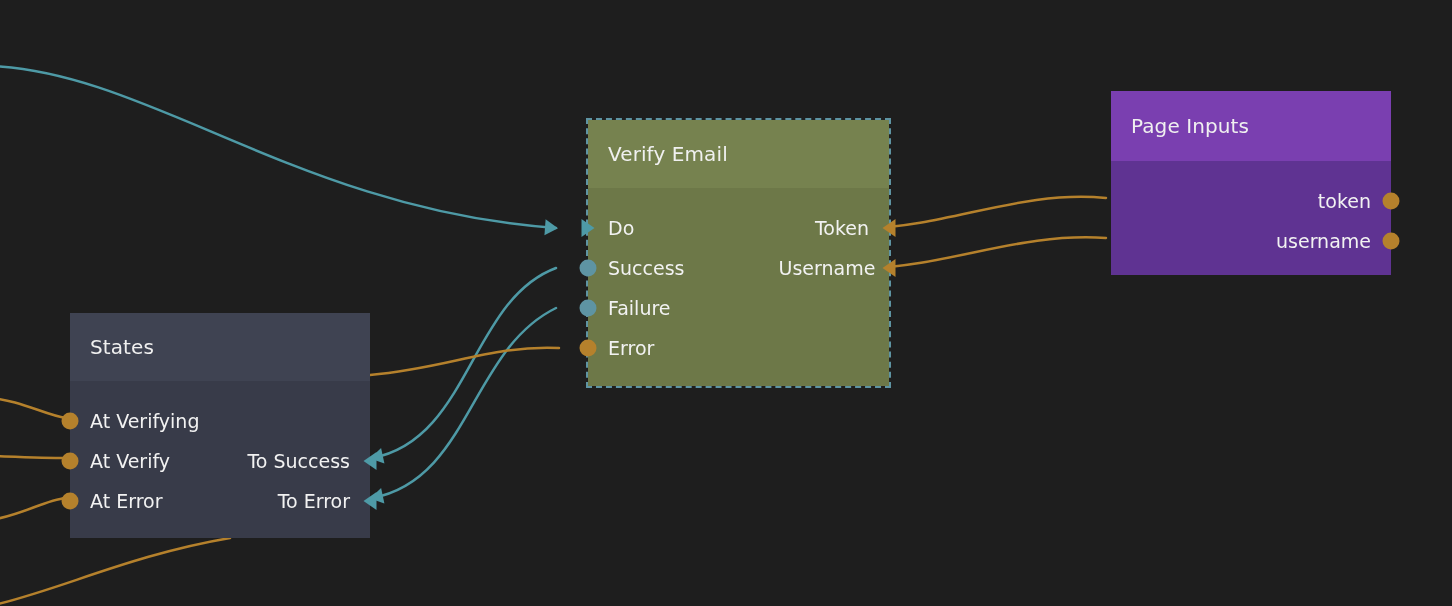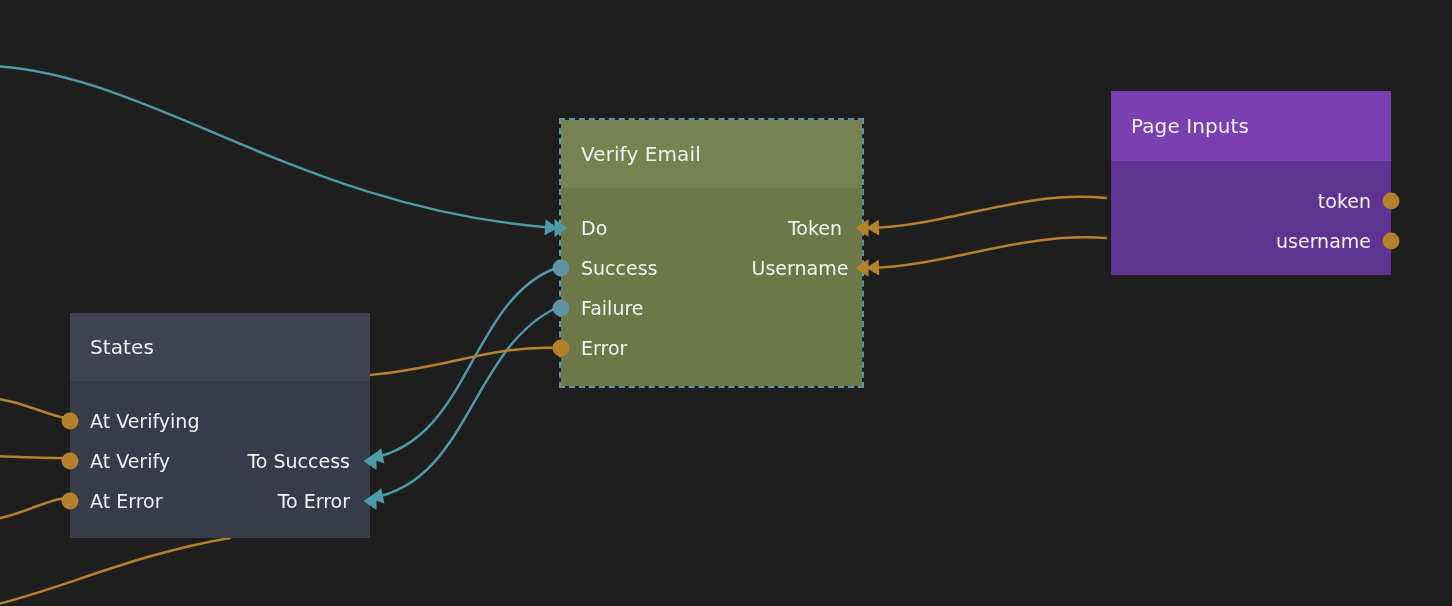--- a/index.html
+++ b/index.html
@@ -109,21 +109,21 @@
       <path d="M 1106,198 C 1020,190 950,226 868,228" fill="none" stroke="#b5812c" stroke-width="2.5" stroke-linecap="round"></path>
       <polygon points="0,-8 13,0 0,8" fill="#b5812c" transform="translate(868,228) rotate(178.02344903401982) translate(-11,0)"></polygon>
       <path d="M 1106,238 C 1020,232 950,266 868,268" fill="none" stroke="#b5812c" stroke-width="2.5" stroke-linecap="round"></path>
       <polygon points="0,-8 13,0 0,8" fill="#b5812c" transform="translate(868,268) rotate(178.05698326782058) translate(-11,0)"></polygon>
       <path d="M -10,398 C 20,400 45,415 66,418" fill="none" stroke="#b5812c" stroke-width="2.5" stroke-linecap="round"></path>
       <path d="M -10,456 C 20,457 45,458 66,458" fill="none" stroke="#b5812c" stroke-width="2.5" stroke-linecap="round"></path>
       <path d="M -10,520 C 20,516 45,500 66,498" fill="none" stroke="#b5812c" stroke-width="2.5" stroke-linecap="round"></path>
       <path d="M -10,606 C 60,590 130,555 230,538" fill="none" stroke="#b5812c" stroke-width="2.5" stroke-linecap="round"></path>
     </svg>
   <div id="nodes-layer">
-      <div class="node node-verify" style="left: 561px; top: 120px; width: 301px; height: 266px;">
+      <div class="node node-verify" style="left: 588px; top: 120px; width: 301px; height: 266px;">
         <div class="node-header" style="height: 68px; padding: 0px 0px 0px 20px;">
           <div class="node-title">Verify Email</div>
         </div>
         <div class="node-body" style="height: 198px; padding: 20px 0px 0px;">
           <div class="row" style="padding: 0px 20px;">
             <div class="port left">
               <div class="port-arrow" style="border-left: 13px solid rgb(78, 154, 166);"></div>
             </div>
             <span class="row-label">Do</span>
             <span class="spacer"></span>

